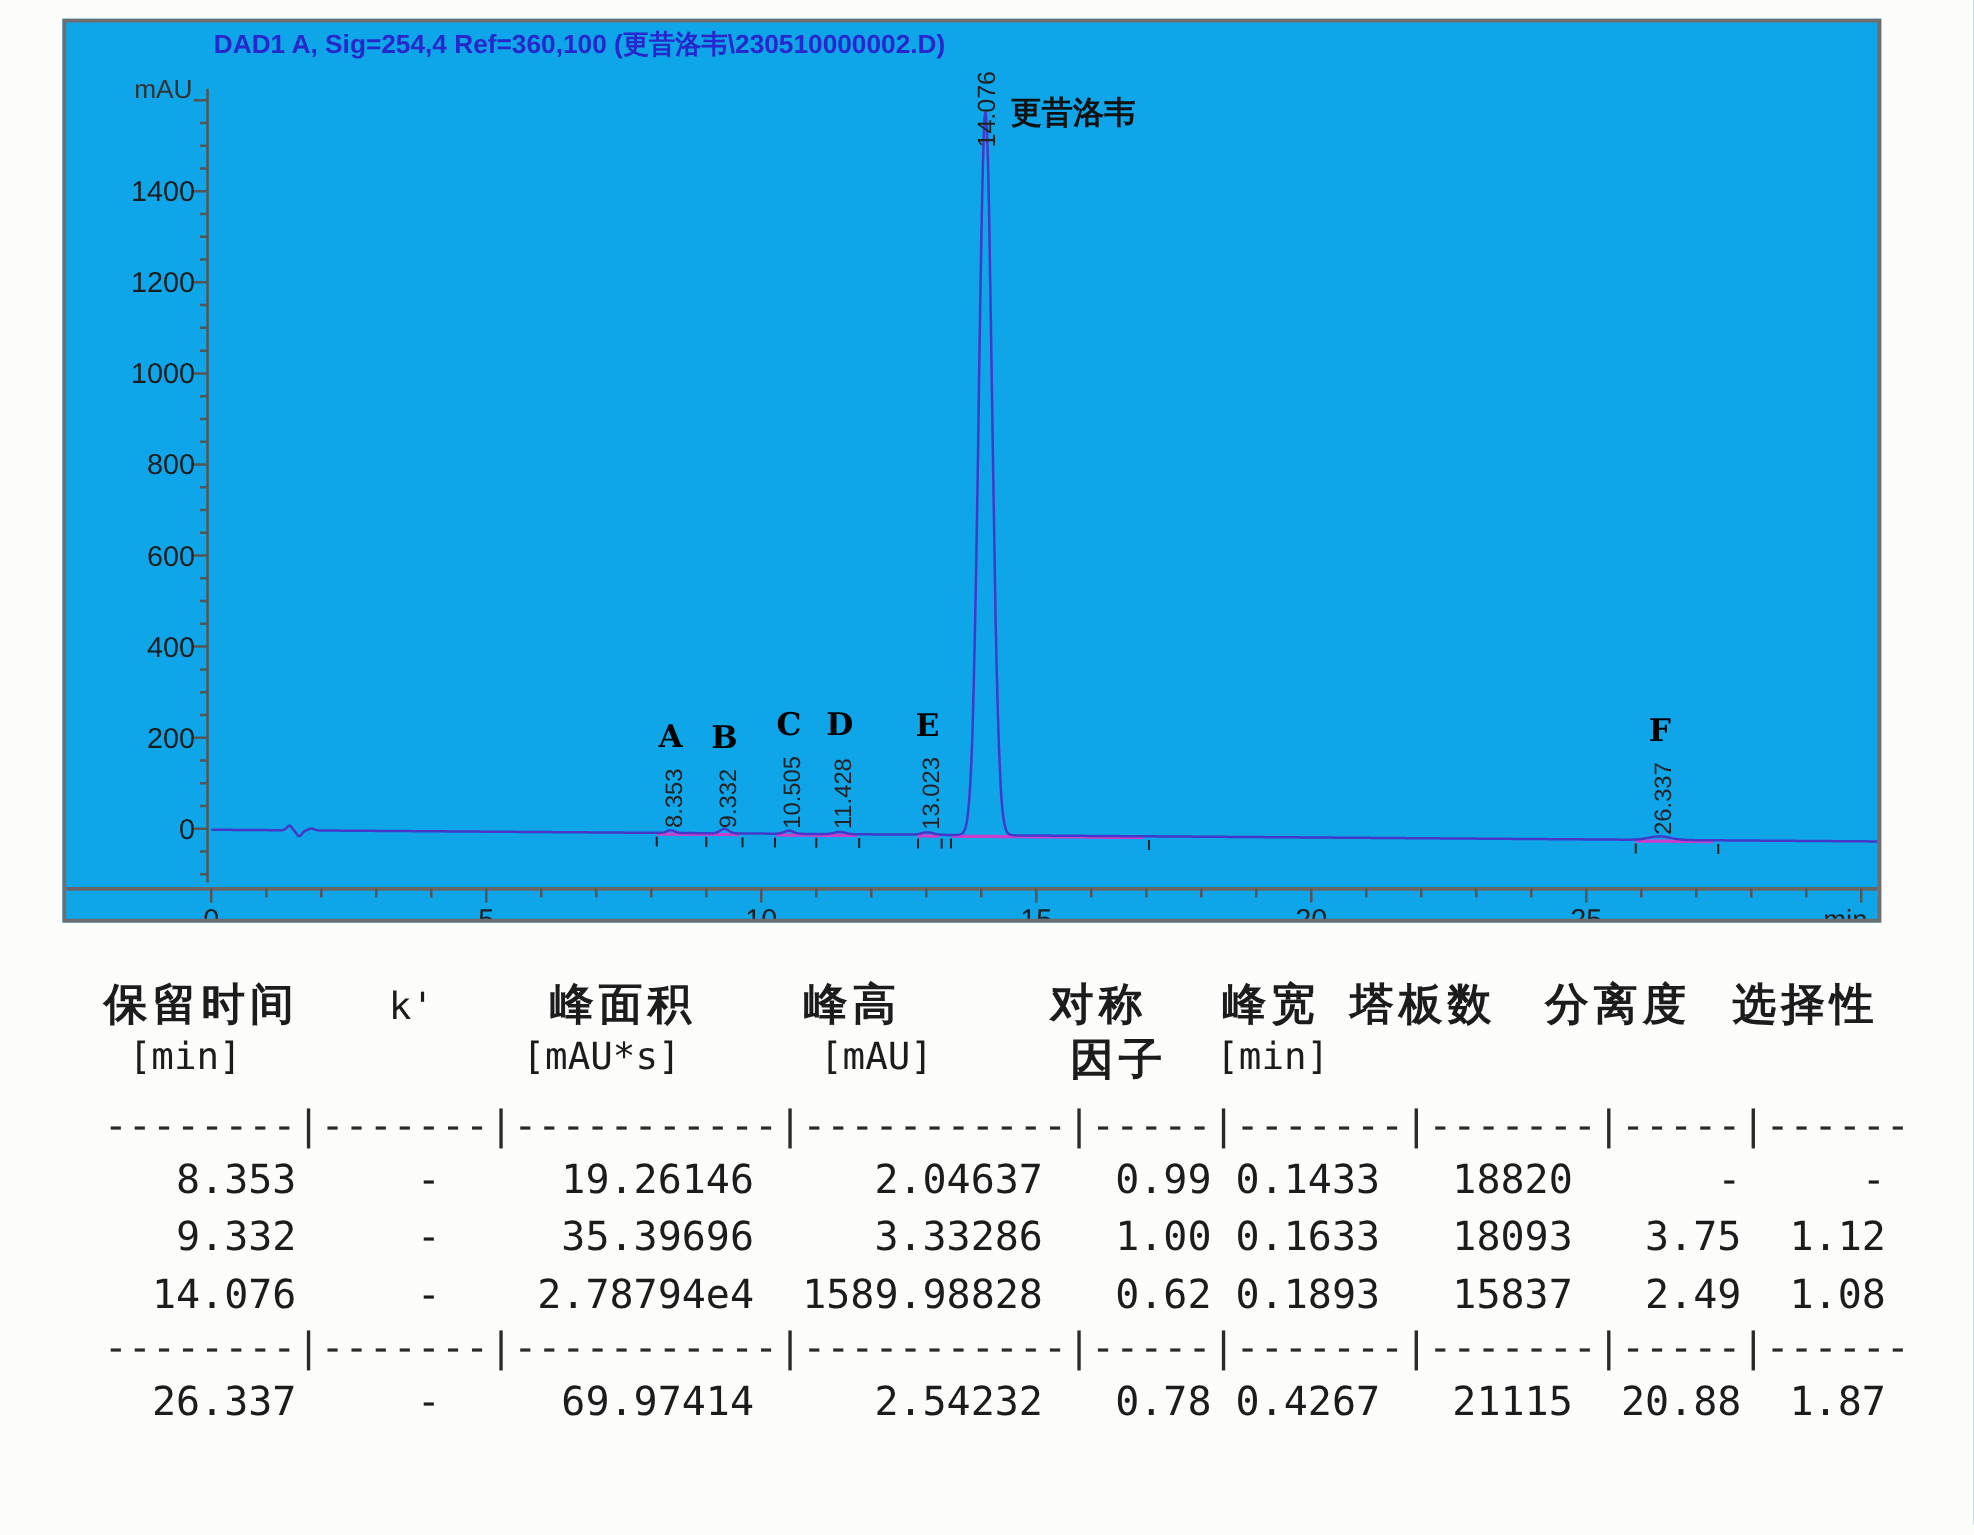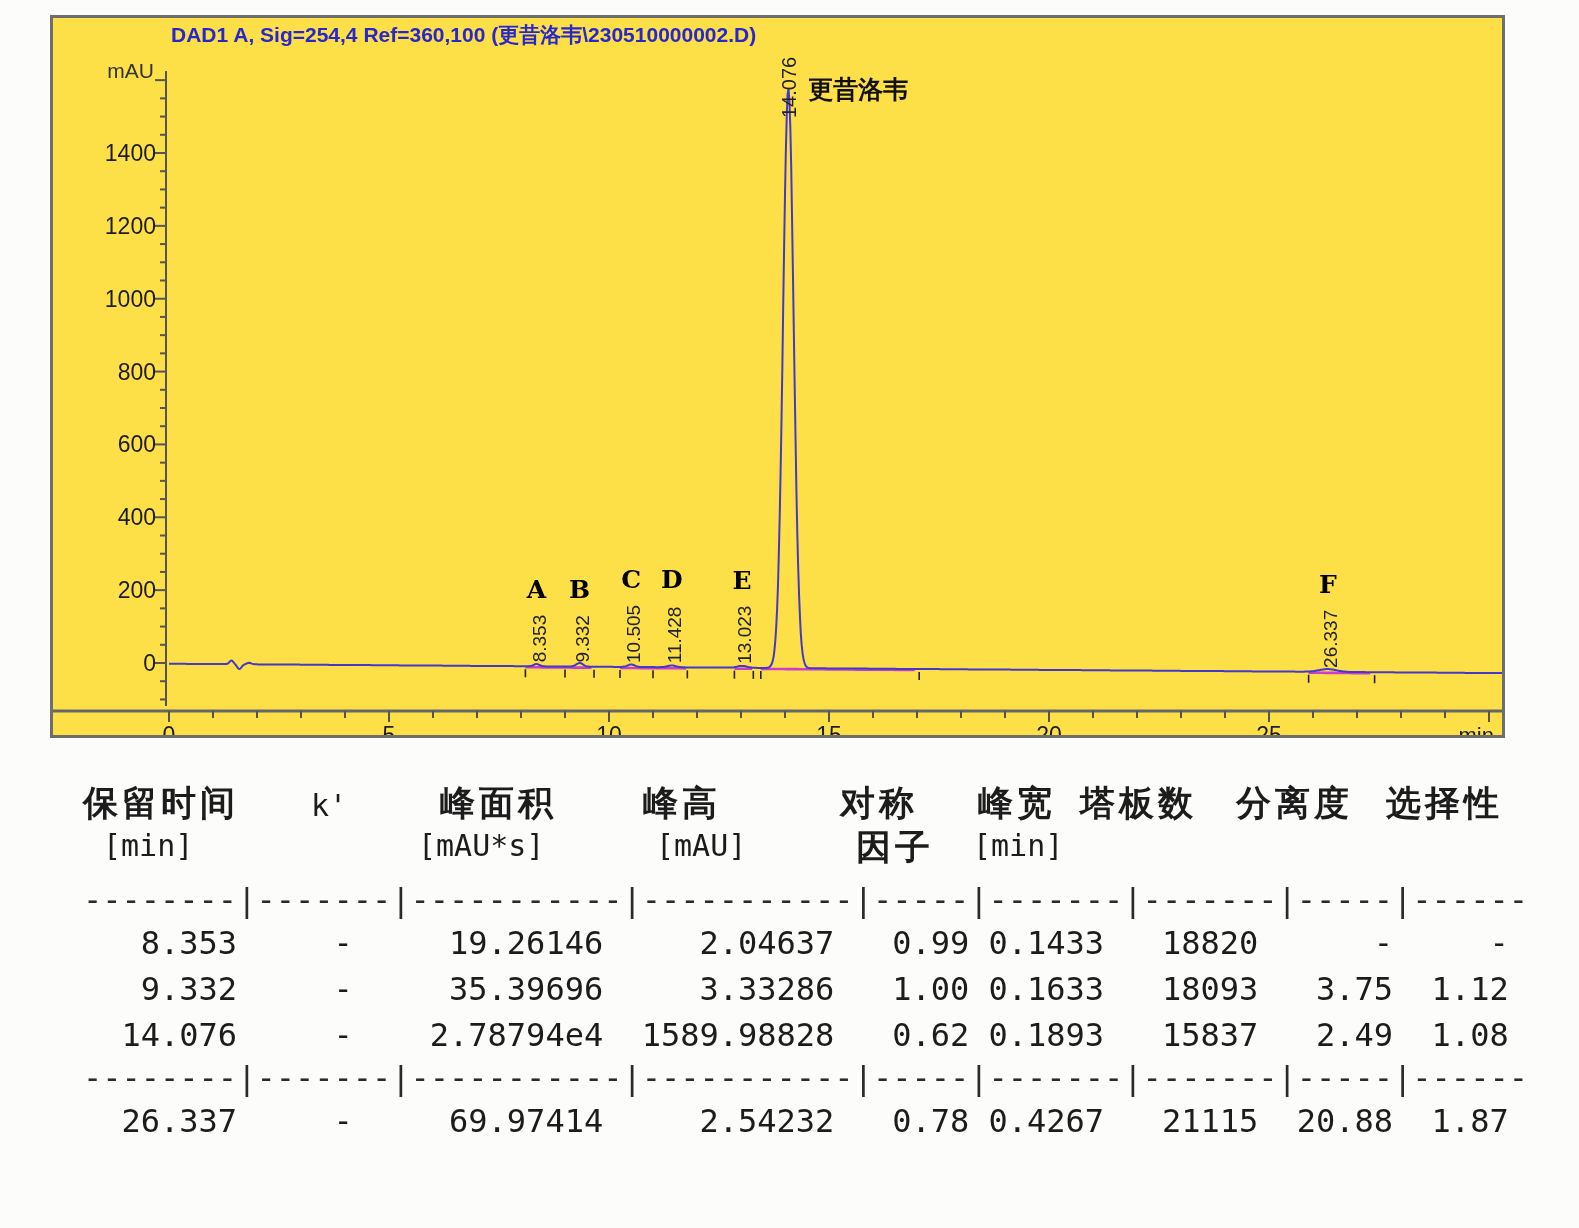--- a/index.html
+++ b/index.html
@@ -3,21 +3,21 @@
 <meta charset="utf-8">
 <style>
   html,body{margin:0;padding:0;}
   body{
     width:1579px;height:1228px;position:relative;overflow:hidden;
     background:#fcfcfa;
     font-family:"Liberation Sans", sans-serif;
   }
   .chrom-panel{
     position:absolute;left:50px;top:15px;width:1449px;height:717px;
-    border:3px solid #6e6e6e;background:#fde047;
+    border:3px solid #6e6e6e;background:#0ea5e9;
   }
   .chrom-title{
     position:absolute;left:118px;top:3px;
     color:#2727cc;font-size:21px;font-weight:bold;
     font-family:"Liberation Sans", sans-serif;
     white-space:nowrap;z-index:3;
   }
   .chrom-svg{position:absolute;left:0;top:0;}
   .peak-table{
     position:absolute;left:0px;top:772px;width:1256px;height:473px;

